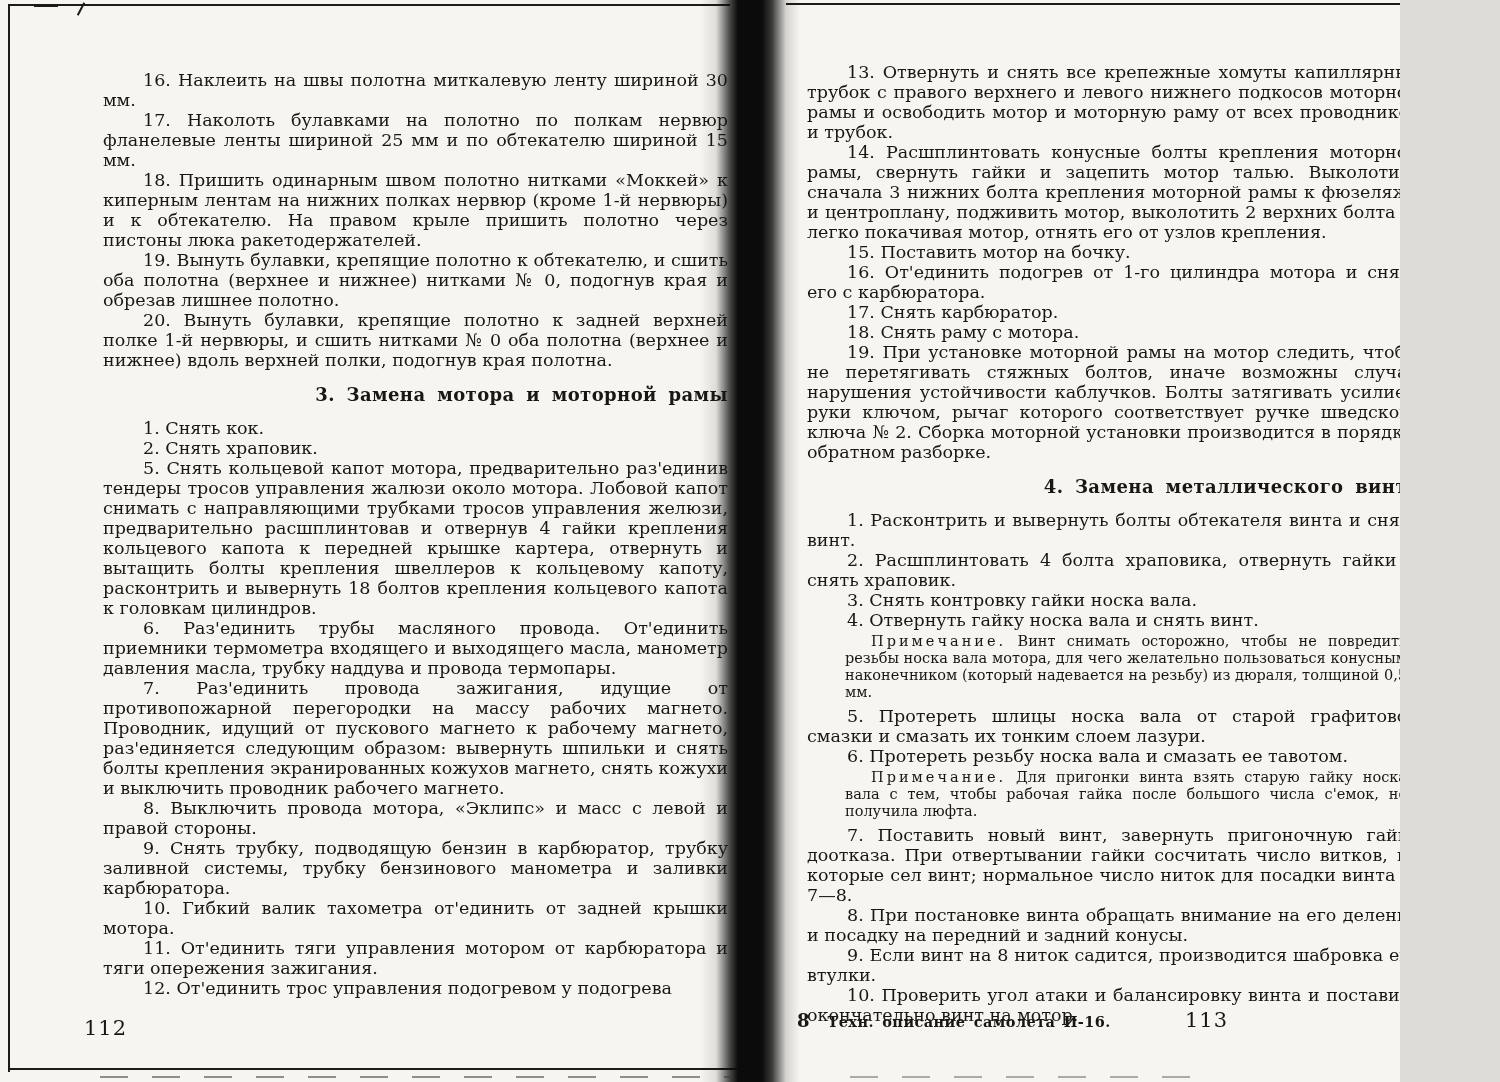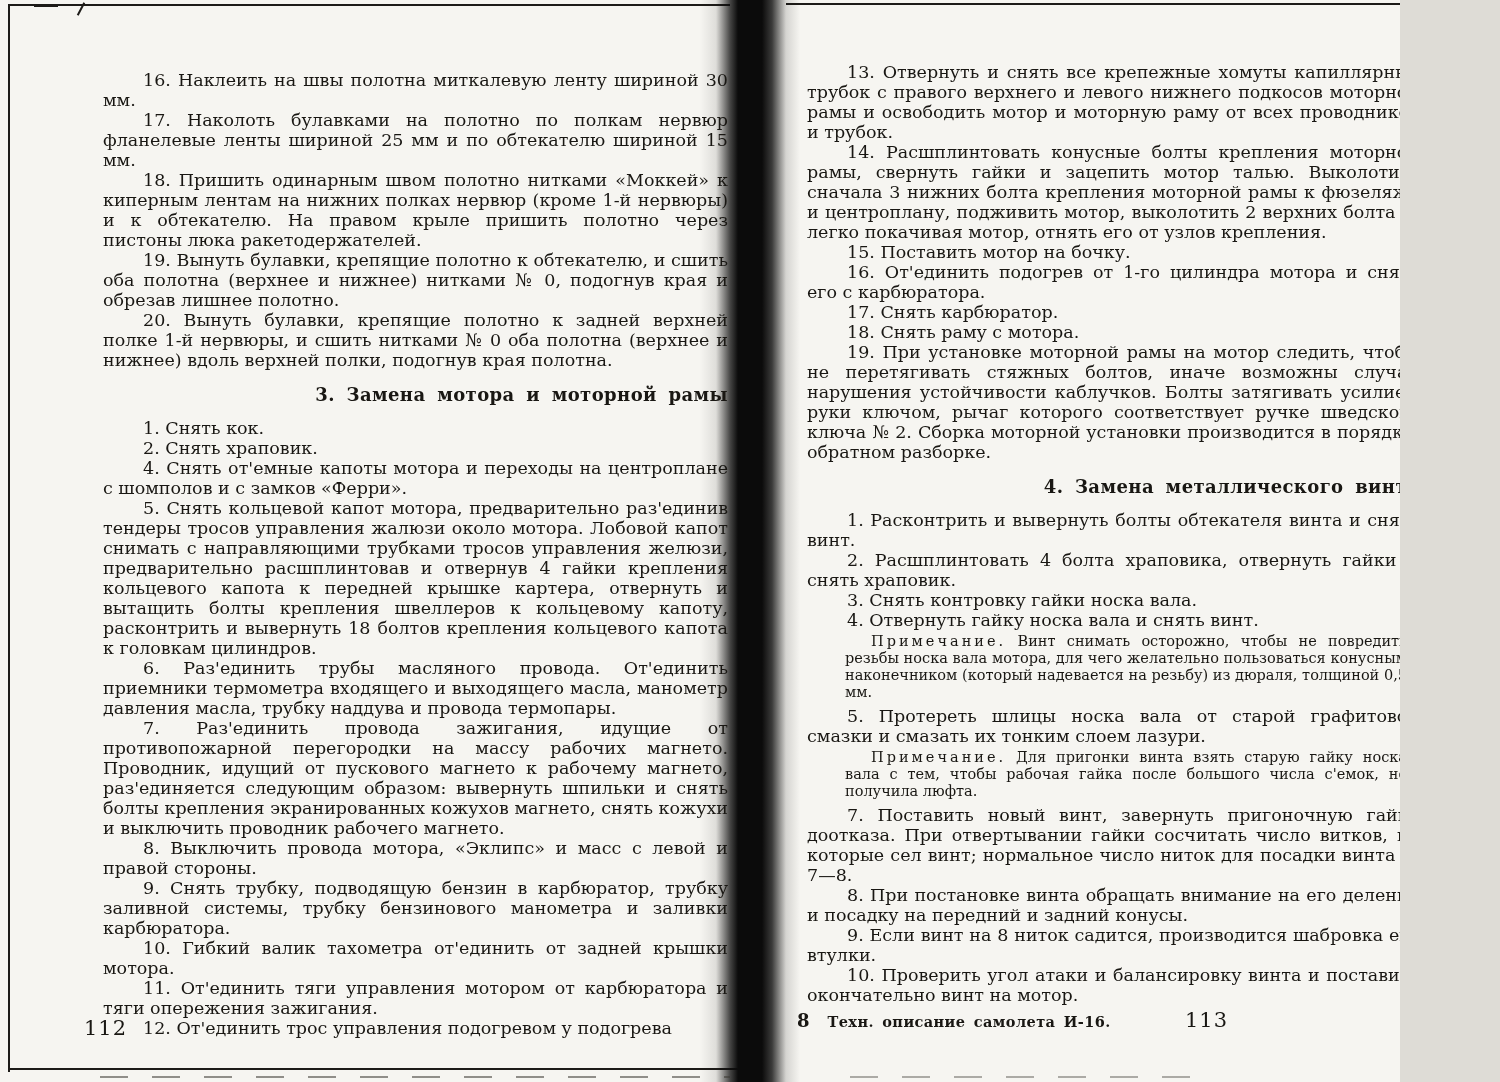--- a/index.html
+++ b/index.html
@@ -93,21 +93,20 @@
         <p class="item">16. Наклеить на швы полотна миткалевую ленту шириной 30 мм.</p>
         <p class="item">17. Наколоть булавками на полотно по полкам нервюр фланелевые ленты шириной 25 мм и по обтекателю шириной 15 мм.</p>
         <p class="item">18. Пришить одинарным швом полотно нитками «Моккей» к киперным лентам на нижних полках нервюр (кроме 1-й нервюры) и к обтекателю. На правом крыле пришить полотно через пистоны люка ракетодержателей.</p>
         <p class="item">19. Вынуть булавки, крепящие полотно к обтекателю, и сшить оба полотна (верхнее и нижнее) нитками № 0, подогнув края и обрезав лишнее полотно.</p>
         <p class="item">20. Вынуть булавки, крепящие полотно к задней верхней полке 1-й нервюры, и сшить нитками № 0 оба полотна (верхнее и нижнее) вдоль верхней полки, подогнув края полотна.</p>
       </div>
     <h2 class="heading">3. Замена мотора и моторной рамы</h2>
     <div class="sec3">
         <p class="item">1. Снять кок.</p>
         <p class="item">2. Снять храповик.</p>
-        <p class="item">4. Снять от'емные капоты мотора и переходы на центроплане с шомполов и с замков «Ферри».</p>
         <p class="item">5. Снять кольцевой капот мотора, предварительно раз'единив тендеры тросов управления жалюзи около мотора. Лобовой капот снимать с направляющими трубками тросов управления желюзи, предварительно расшплинтовав и отвернув 4 гайки крепления кольцевого капота к передней крышке картера, отвернуть и вытащить болты крепления швеллеров к кольцевому капоту, расконтрить и вывернуть 18 болтов крепления кольцевого капота к головкам цилиндров.</p>
         <p class="item">6. Раз'единить трубы масляного провода. От'единить приемники термометра входящего и выходящего масла, манометр давления масла, трубку наддува и провода термопары.</p>
         <p class="item">7. Раз'единить провода зажигания, идущие от противопожарной перегородки на массу рабочих магнето. Проводник, идущий от пускового магнето к рабочему магнето, раз'единяется следующим образом: вывернуть шпильки и снять болты крепления экранированных кожухов магнето, снять кожухи и выключить проводник рабочего магнето.</p>
         <p class="item">8. Выключить провода мотора, «Эклипс» и масс с левой и правой стороны.</p>
         <p class="item">9. Снять трубку, подводящую бензин в карбюратор, трубку заливной системы, трубку бензинового манометра и заливки карбюратора.</p>
         <p class="item">10. Гибкий валик тахометра от'единить от задней крышки мотора.</p>
         <p class="item">11. От'единить тяги управления мотором от карбюратора и тяги опережения зажигания.</p>
         <p class="item">12. От'единить трос управления подогревом у подогрева</p>
       </div>
   </section>
@@ -124,20 +123,21 @@
         <p class="item">19. При установке моторной рамы на мотор следить, чтобы не перетягивать стяжных болтов, иначе возможны случаи нарушения устойчивости каблучков. Болты затягивать усилием руки ключом, рычаг которого соответствует ручке шведского ключа № 2. Сборка моторной установки производится в порядке, обратном разборке.</p>
       </div>
     <h2 class="heading">4. Замена металлического винта</h2>
     <div class="sec4">
         <p class="item">1. Расконтрить и вывернуть болты обтекателя винта и снять винт.</p>
         <p class="item">2. Расшплинтовать 4 болта храповика, отвернуть гайки и снять храповик.</p>
         <p class="item">3. Снять контровку гайки носка вала.</p>
         <p class="item">4. Отвернуть гайку носка вала и снять винт.</p>
         <p class="note"><span class="note-label">Примечание.</span> Винт снимать осторожно, чтобы не повредить резьбы носка вала мотора, для чего желательно пользоваться конусным наконечником (который надевается на резьбу) из дюраля, толщиной 0,5 мм.</p>
         <p class="item">5. Протереть шлицы носка вала от старой графитовой смазки и смазать их тонким слоем лазури.</p>
+        <p class="item">6. Протереть резьбу носка вала и смазать ее тавотом.</p>
         <p class="note"><span class="note-label">Примечание.</span> Для пригонки винта взять старую гайку носка вала с тем, чтобы рабочая гайка после большого числа с'емок, не получила люфта.</p>
         <p class="item">7. Поставить новый винт, завернуть пригоночную гайку доотказа. При отвертывании гайки сосчитать число витков, на которые сел винт; нормальное число ниток для посадки винта — 7—8.</p>
         <p class="item">8. При постановке винта обращать внимание на его деление и посадку на передний и задний конусы.</p>
         <p class="item">9. Если винт на 8 ниток садится, производится шабровка его втулки.</p>
         <p class="item">10. Проверить угол атаки и балансировку винта и поставить окончательно винт на мотор.</p>
       </div>
   </section>
   <div class="footer-sig">
     <span class="sig">8</span>
     <span class="sig-title">Техн. описание самолета И-16.</span>

